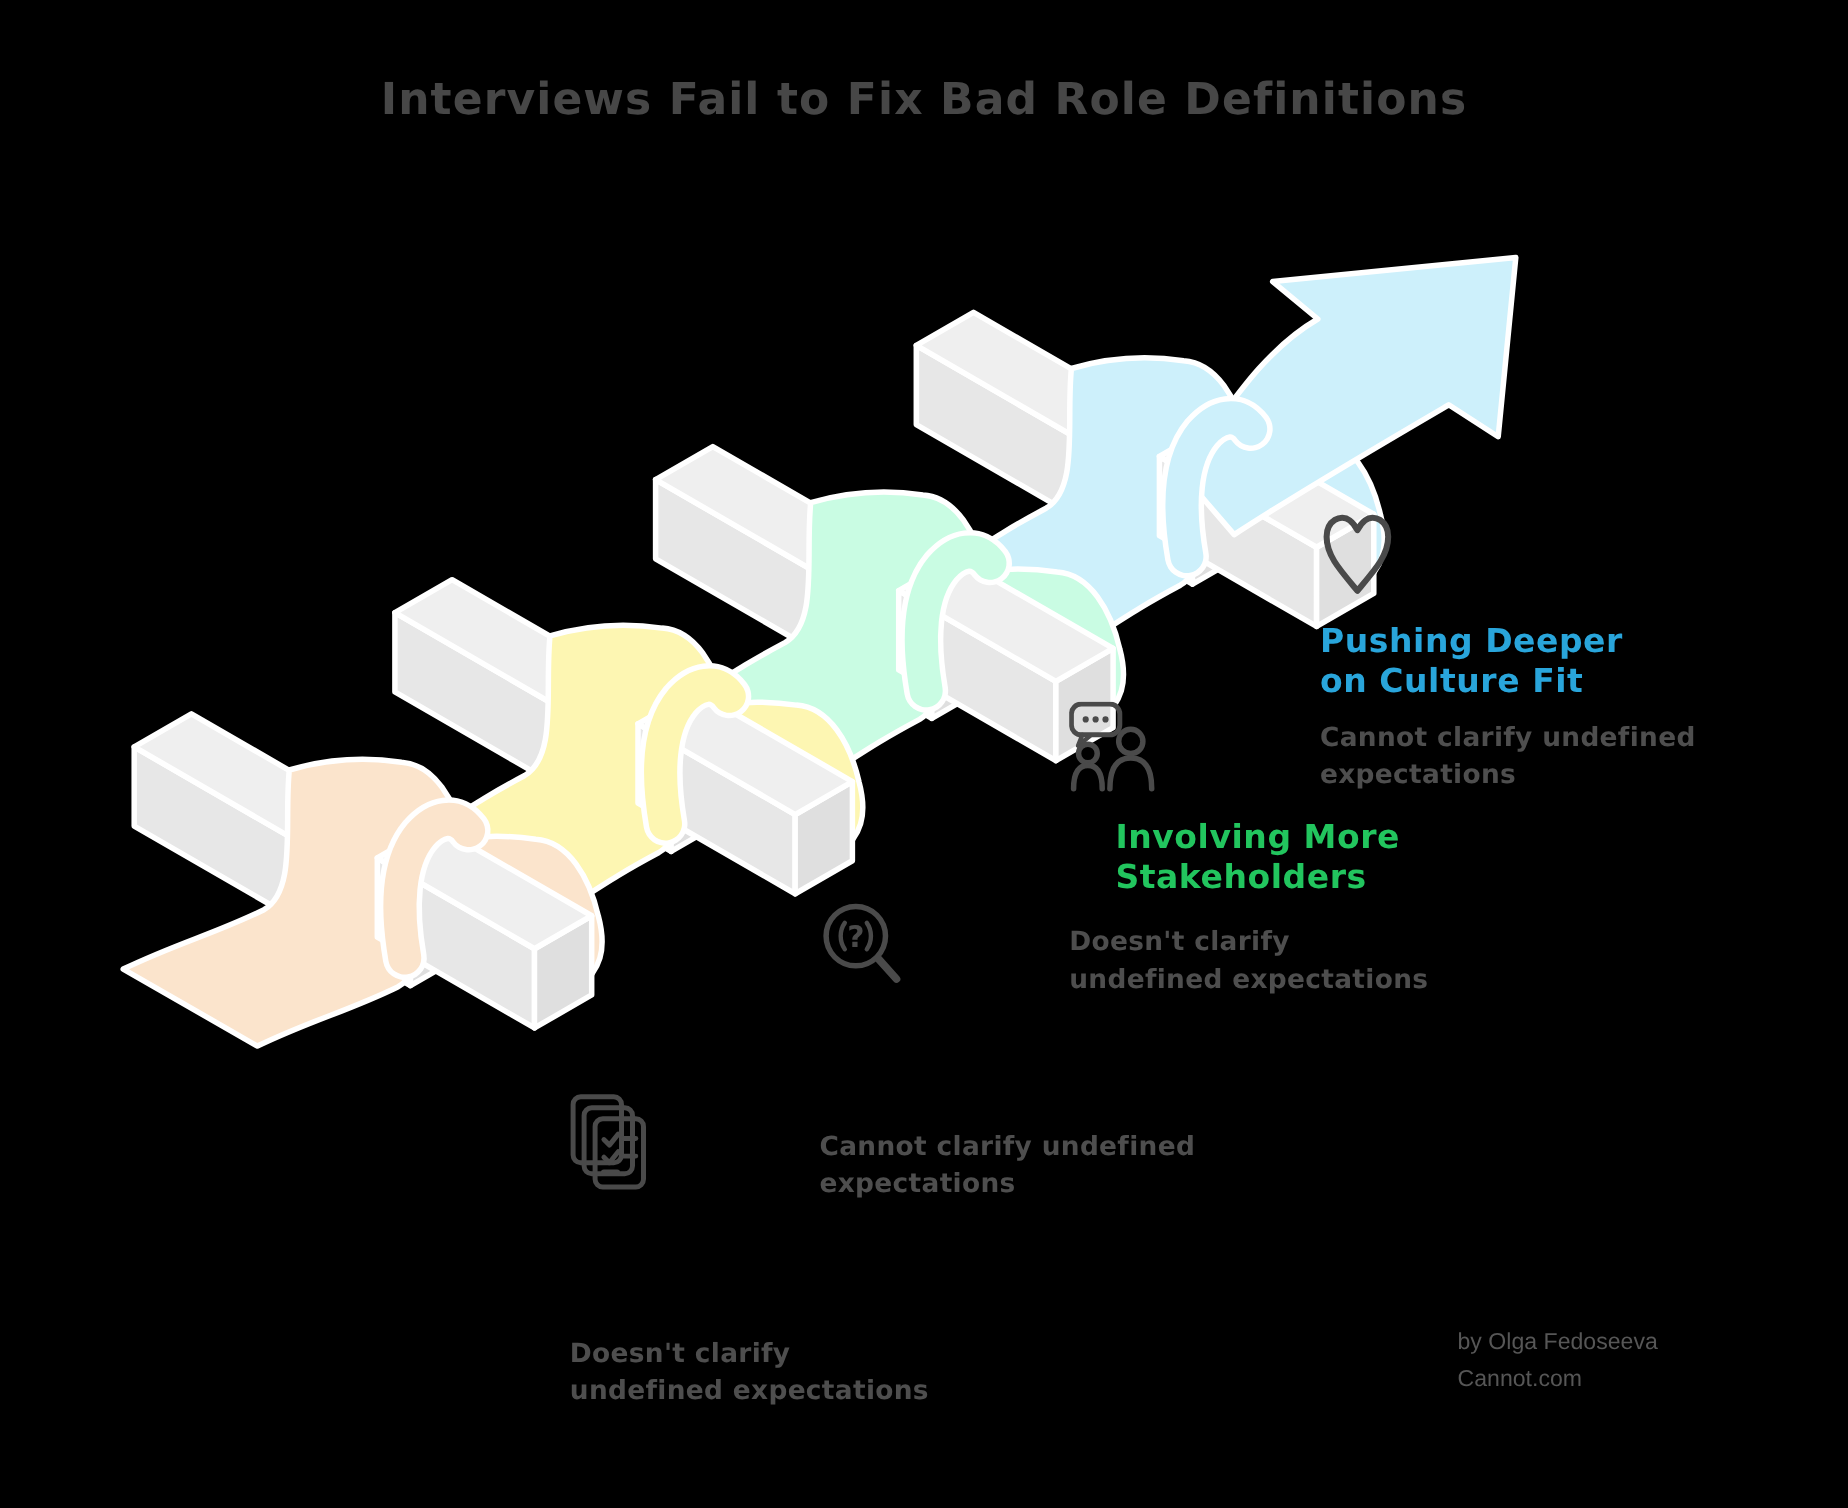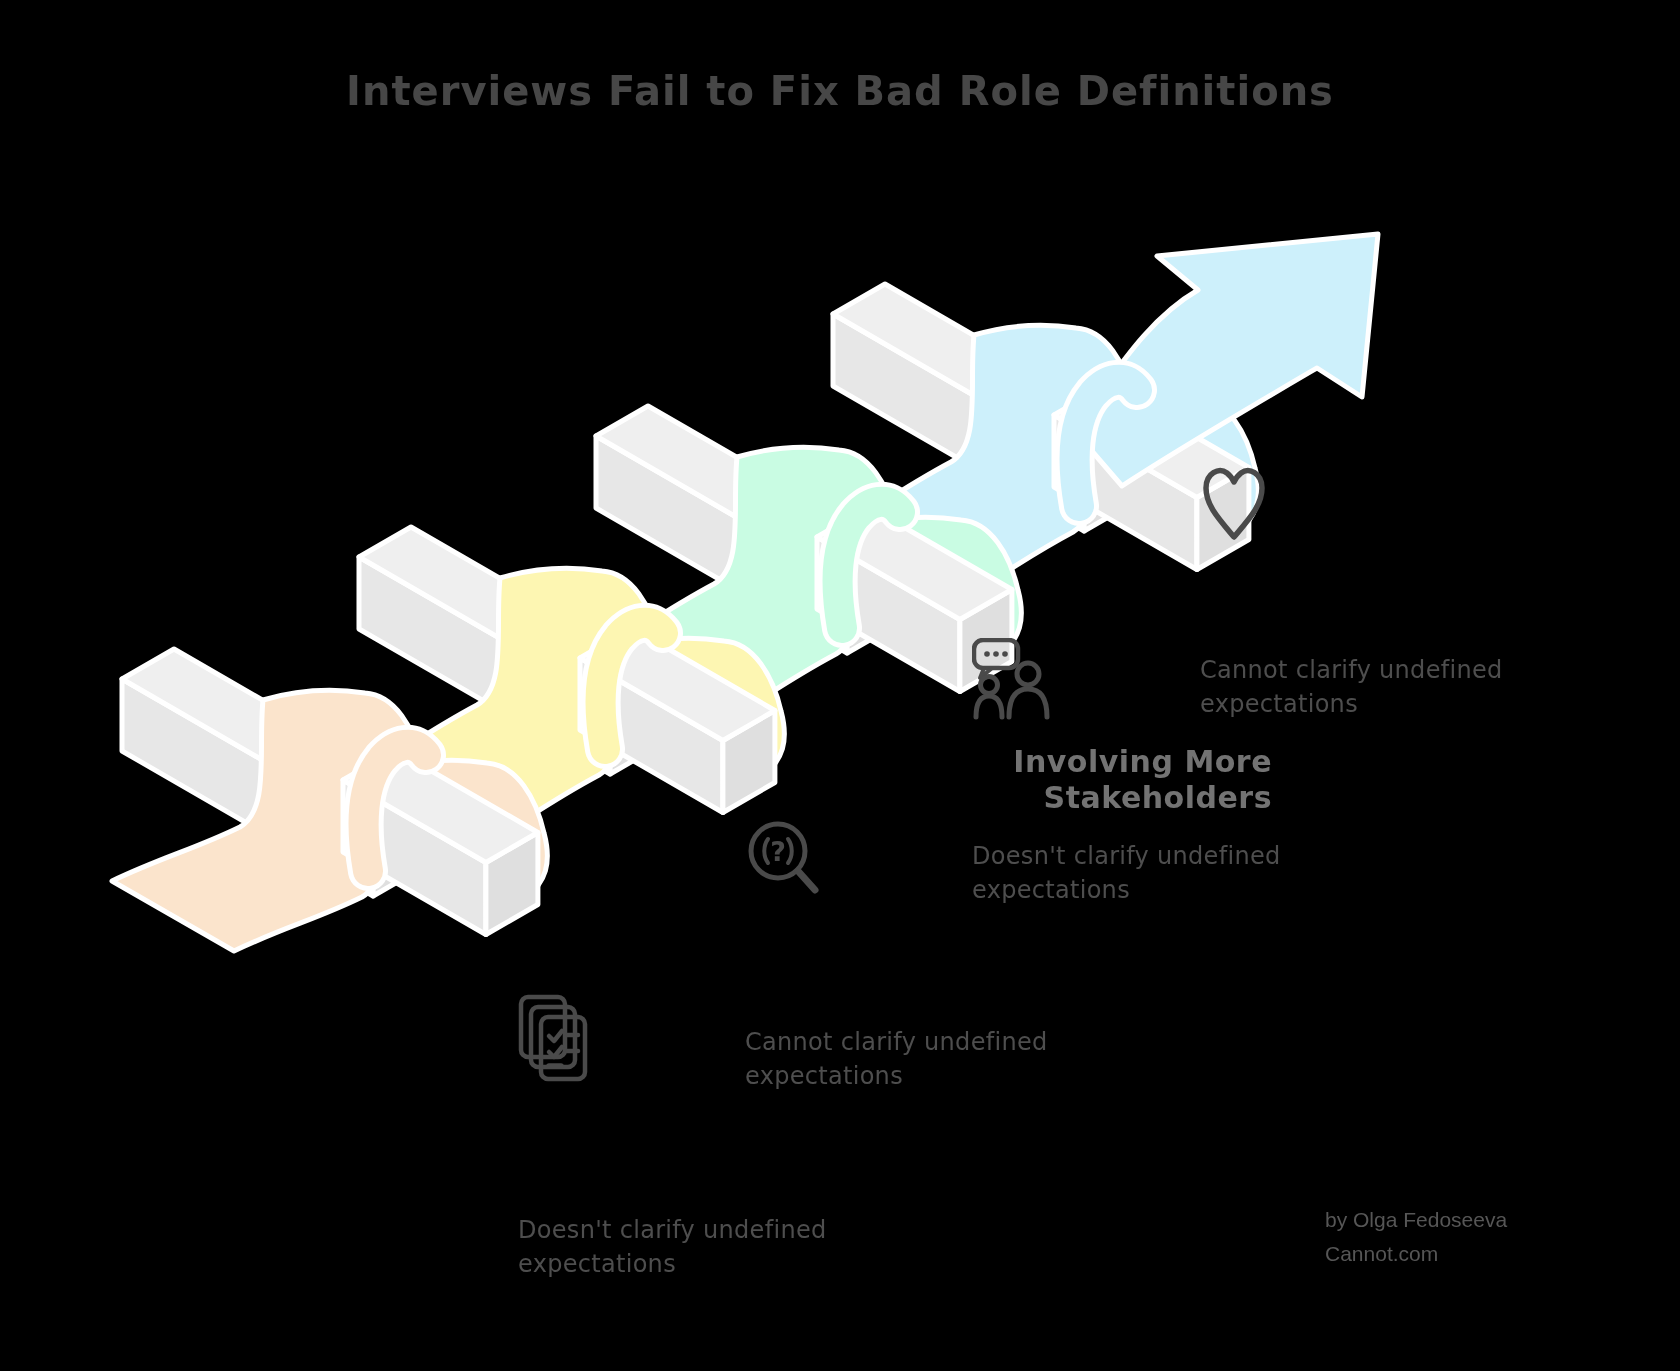--- a/index.html
+++ b/index.html
@@ -4,21 +4,21 @@
 <style>
   html,body{margin:0;padding:0;background:#000;}
   #page{position:relative;width:1680px;height:1371px;background:#000;overflow:hidden;
         font-family:"DejaVu Sans",sans-serif;}
   #diagram{position:absolute;left:0;top:0;width:1680px;height:1371px;}
   .title{position:absolute;left:0;top:68px;width:1680px;text-align:center;
          font-size:40px;font-weight:700;color:#474747;letter-spacing:1px;}
   .icon{position:absolute;}
   .heading{position:absolute;width:300px;font-size:30px;font-weight:700;
            line-height:1.2;letter-spacing:0.5px;}
-  .desc{position:absolute;width:345px;font-size:24px;font-weight:400;
+  .desc{position:absolute;width:345px;font-size:24px;font-weight:700;
         line-height:1.4;color:#4E4E4E;letter-spacing:0.3px;}
   .attr{position:absolute;left:1325px;font-size:21px;color:#565656;
         font-family:"Liberation Sans",sans-serif;}
   .ic{stroke:#4A4A4A;fill:none;stroke-linecap:round;stroke-linejoin:round;}
 </style>
 </head>
 <body>
 
 <div id="page">
 
@@ -129,26 +129,27 @@
       <path class="ic" d="M12,30 L8,40 L19,31" stroke-width="4"></path>
       <circle cx="15" cy="16" r="2.8" fill="#4A4A4A"></circle>
       <circle cx="24" cy="16" r="2.8" fill="#4A4A4A"></circle>
       <circle cx="33" cy="16" r="2.8" fill="#4A4A4A"></circle>
       <circle class="ic" cx="56" cy="36" r="11" stroke-width="5"></circle>
       <path class="ic" d="M37,79 C37,58 45,51 56,51 C67,51 75,58 75,79" stroke-width="5"></path>
       <circle class="ic" cx="17" cy="47" r="8.5" stroke-width="5" fill="#000"></circle>
       <path class="ic" d="M4,79 C4,64 9,58 17,58 C25,58 30,64 30,79" stroke-width="5" fill="#000"></path>
     </svg>
   </div>
-  <div class="heading" style="left: 972px; top: 744px; color: #737373; text-align: right;">Involving More Stakeholders</div>
+  <div class="heading" style="left: 1014px; top: 744px; color: #22c55e;">Involving More Stakeholders</div>
   <div class="desc" style="left:972px;top:840px">Doesn't clarify undefined expectations</div>
 
   <div class="icon" style="left:1200px;top:458px">
     <svg width="68" height="86" viewBox="0 0 68 86">
       <path class="ic" stroke-width="5.5" d="M34,79 C18,60 6,47 6,30 C6,15 19,9 27,15 C31,18 34,24 34,24 C34,24 37,18 41,15 C49,9 62,15 62,30 C62,47 50,60 34,79 Z"></path>
     </svg>
   </div>
+  <div class="heading" style="left: 1200px; top: 566px; color: rgb(41, 165, 219);">Pushing Deeper on Culture Fit</div>
   <div class="desc" style="left:1200px;top:654px">Cannot clarify undefined expectations</div>
 
   <div class="attr" style="top:1208px">by Olga Fedoseeva</div>
   <div class="attr" style="top:1242px">Cannot.com</div>
 
 </div>
 
 </body></html>

